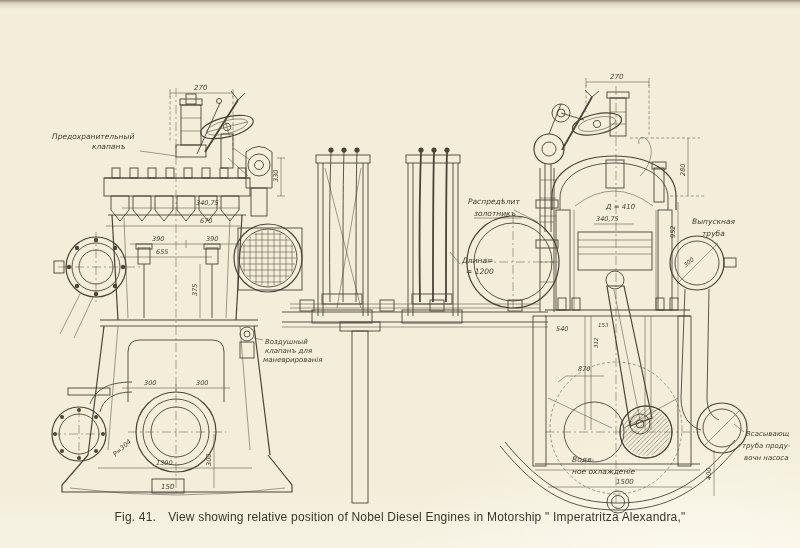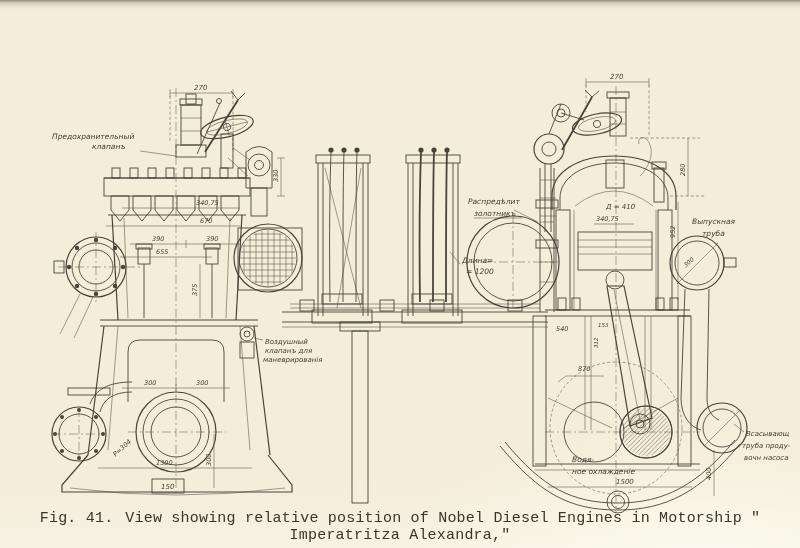--- a/index.html
+++ b/index.html
@@ -6,21 +6,21 @@
   body{width:800px;height:548px;overflow:hidden;
        font-family:"Liberation Sans","DejaVu Sans",sans-serif;}
   .page{position:relative;width:800px;height:548px;
     background:
       linear-gradient(180deg, rgba(70,58,34,.55) 0px, rgba(70,58,34,.15) 3px, rgba(70,58,34,0) 9px),
       radial-gradient(90% 60% at 88% 104%, rgba(253,250,240,.9) 0%, rgba(253,250,240,0) 45%),
       linear-gradient(0deg,#f6f2e3 0%, #f3eed9 12%),
       #f3eed9;}
   svg{position:absolute;left:0;top:0;}
   .caption{position:absolute;left:0;right:0;top:510px;text-align:center;
-    font-family:Liberation Mono, monospace;font-size:15px;
+    font-family:Liberation Sans, sans-serif;font-size:12px;
     color:#3b352a;letter-spacing:.2px;}
   .caption .fig{margin-right:12px;}
   
   .ln{stroke:#4a443a;fill:none;stroke-width:.9;} 
   .w2{stroke-width:1.8;}
   .w12{stroke-width:1.2;}
   .thin{stroke:#564f42;fill:none;stroke-width:.55;}
   .dim{stroke:#5a5444;fill:none;stroke-width:.55;}
   .dsh{stroke-dasharray:3 2.2;}
   .cl{stroke:#5a5444;fill:none;stroke-width:.5;stroke-dasharray:9 3 2 3;}

